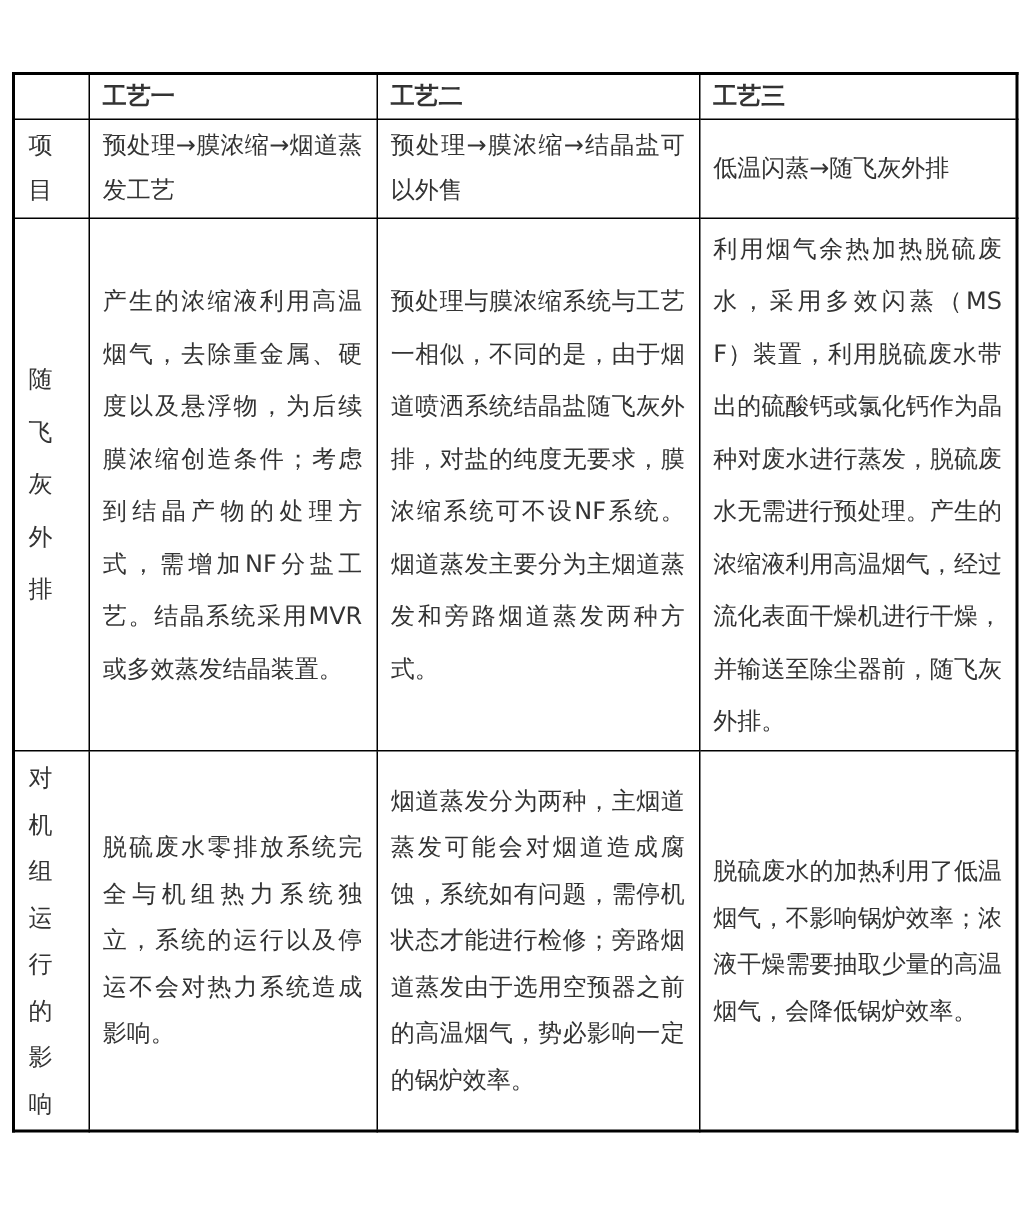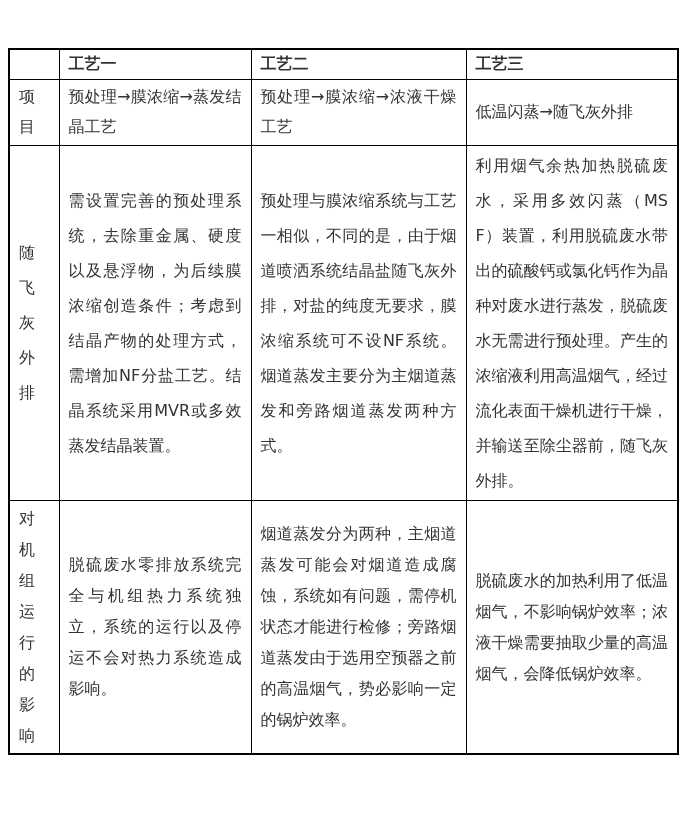--- a/index.html
+++ b/index.html
@@ -79,27 +79,27 @@
     </colgroup>
     <tbody>
       <tr class="row-header">
         <th class="row-label"></th>
         <th>工艺一</th>
         <th>工艺二</th>
         <th>工艺三</th>
       </tr>
       <tr class="row-project">
         <th class="row-label">项目</th>
-        <td>预处理→膜浓缩→蒸发结晶工艺</td>
-        <td>预处理→膜浓缩→浓液干燥工艺</td>
+        <td>预处理→膜浓缩→烟道蒸发工艺</td>
+        <td>预处理→膜浓缩→结晶盐可以外售</td>
         <td>低温闪蒸→随飞灰外排</td>
       </tr>
       <tr class="row-config">
         <th class="row-label">随飞灰外排</th>
-        <td>需设置完善的预处理系统，去除重金属、硬度以及悬浮物，为后续膜浓缩创造条件；考虑到结晶产物的处理方式，需增加NF分盐工艺。结晶系统采用MVR或多效蒸发结晶装置。</td>
+        <td>产生的浓缩液利用高温烟气，去除重金属、硬度以及悬浮物，为后续膜浓缩创造条件；考虑到结晶产物的处理方式，需增加NF分盐工艺。结晶系统采用MVR或多效蒸发结晶装置。</td>
         <td>预处理与膜浓缩系统与工艺一相似，不同的是，由于烟道喷洒系统结晶盐随飞灰外排，对盐的纯度无要求，膜浓缩系统可不设NF系统。烟道蒸发主要分为主烟道蒸发和旁路烟道蒸发两种方式。</td>
         <td>利用烟气余热加热脱硫废水，采用多效闪蒸（MSF）装置，利用脱硫废水带出的硫酸钙或氯化钙作为晶种对废水进行蒸发，脱硫废水无需进行预处理。产生的浓缩液利用高温烟气，经过流化表面干燥机进行干燥，并输送至除尘器前，随飞灰外排。</td>
       </tr>
       <tr class="row-impact">
         <th class="row-label">对机组运行的影响</th>
         <td>脱硫废水零排放系统完全与机组热力系统独立，系统的运行以及停运不会对热力系统造成影响。</td>
         <td>烟道蒸发分为两种，主烟道蒸发可能会对烟道造成腐蚀，系统如有问题，需停机状态才能进行检修；旁路烟道蒸发由于选用空预器之前的高温烟气，势必影响一定的锅炉效率。</td>
         <td>脱硫废水的加热利用了低温烟气，不影响锅炉效率；浓液干燥需要抽取少量的高温烟气，会降低锅炉效率。</td>
       </tr>
     </tbody>

